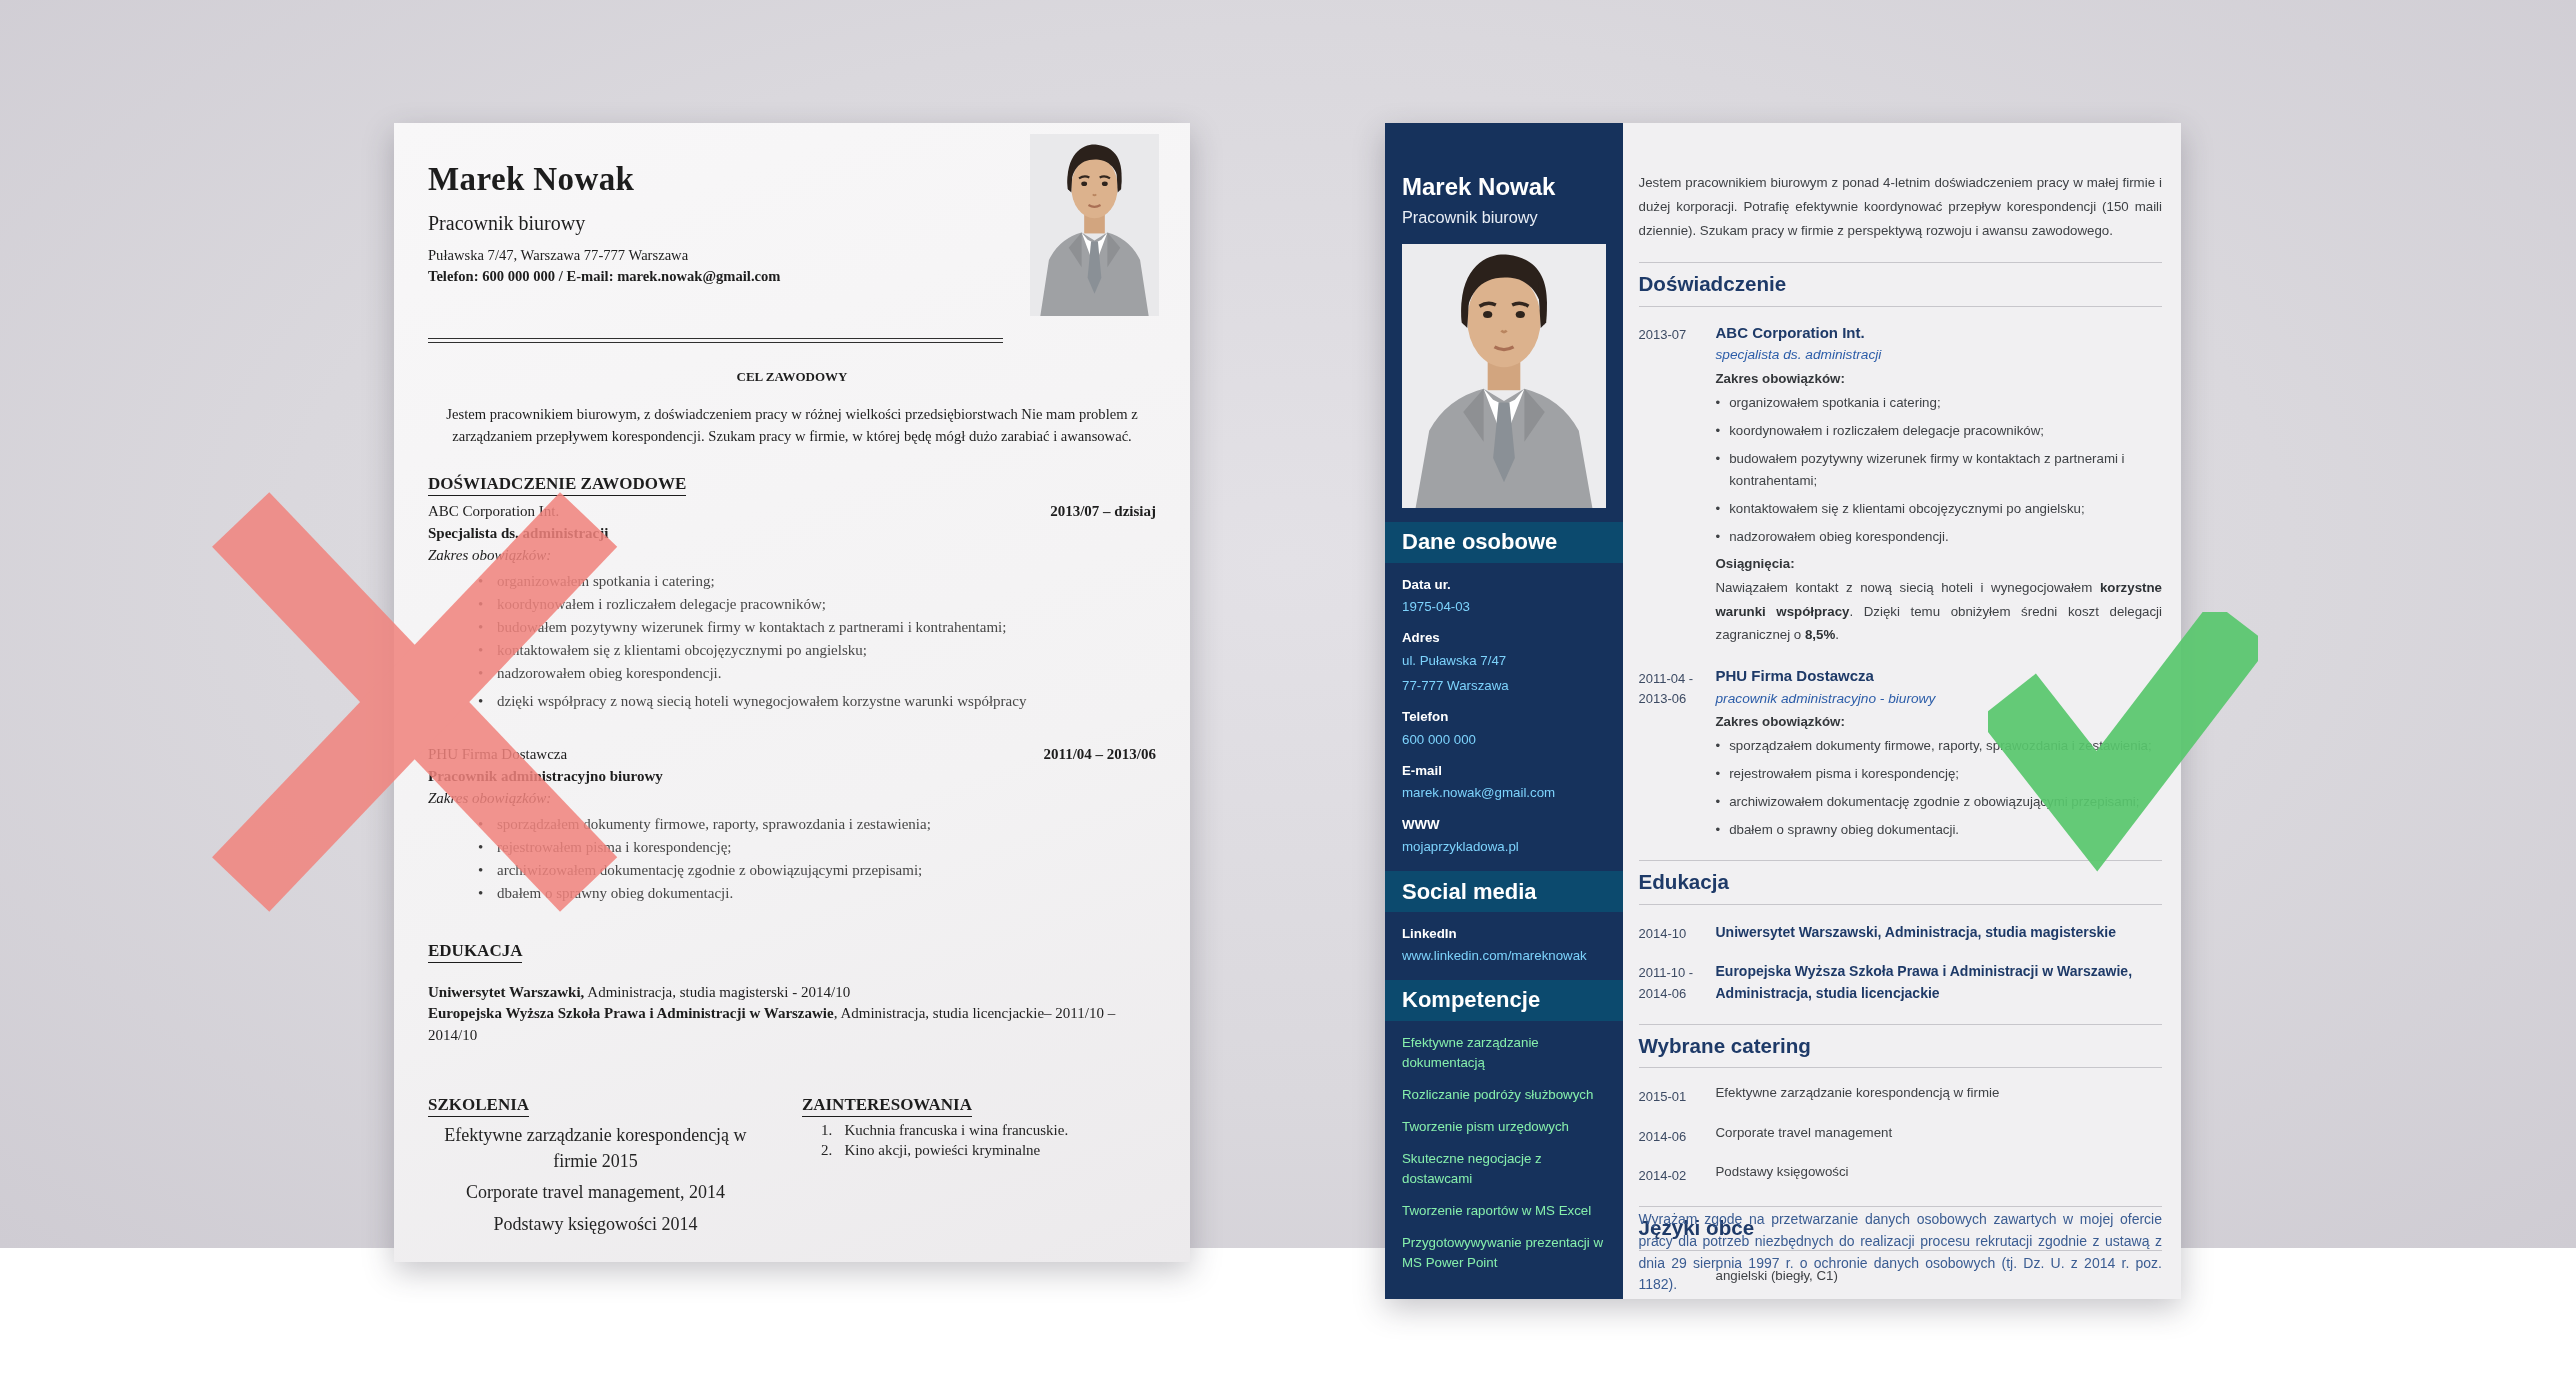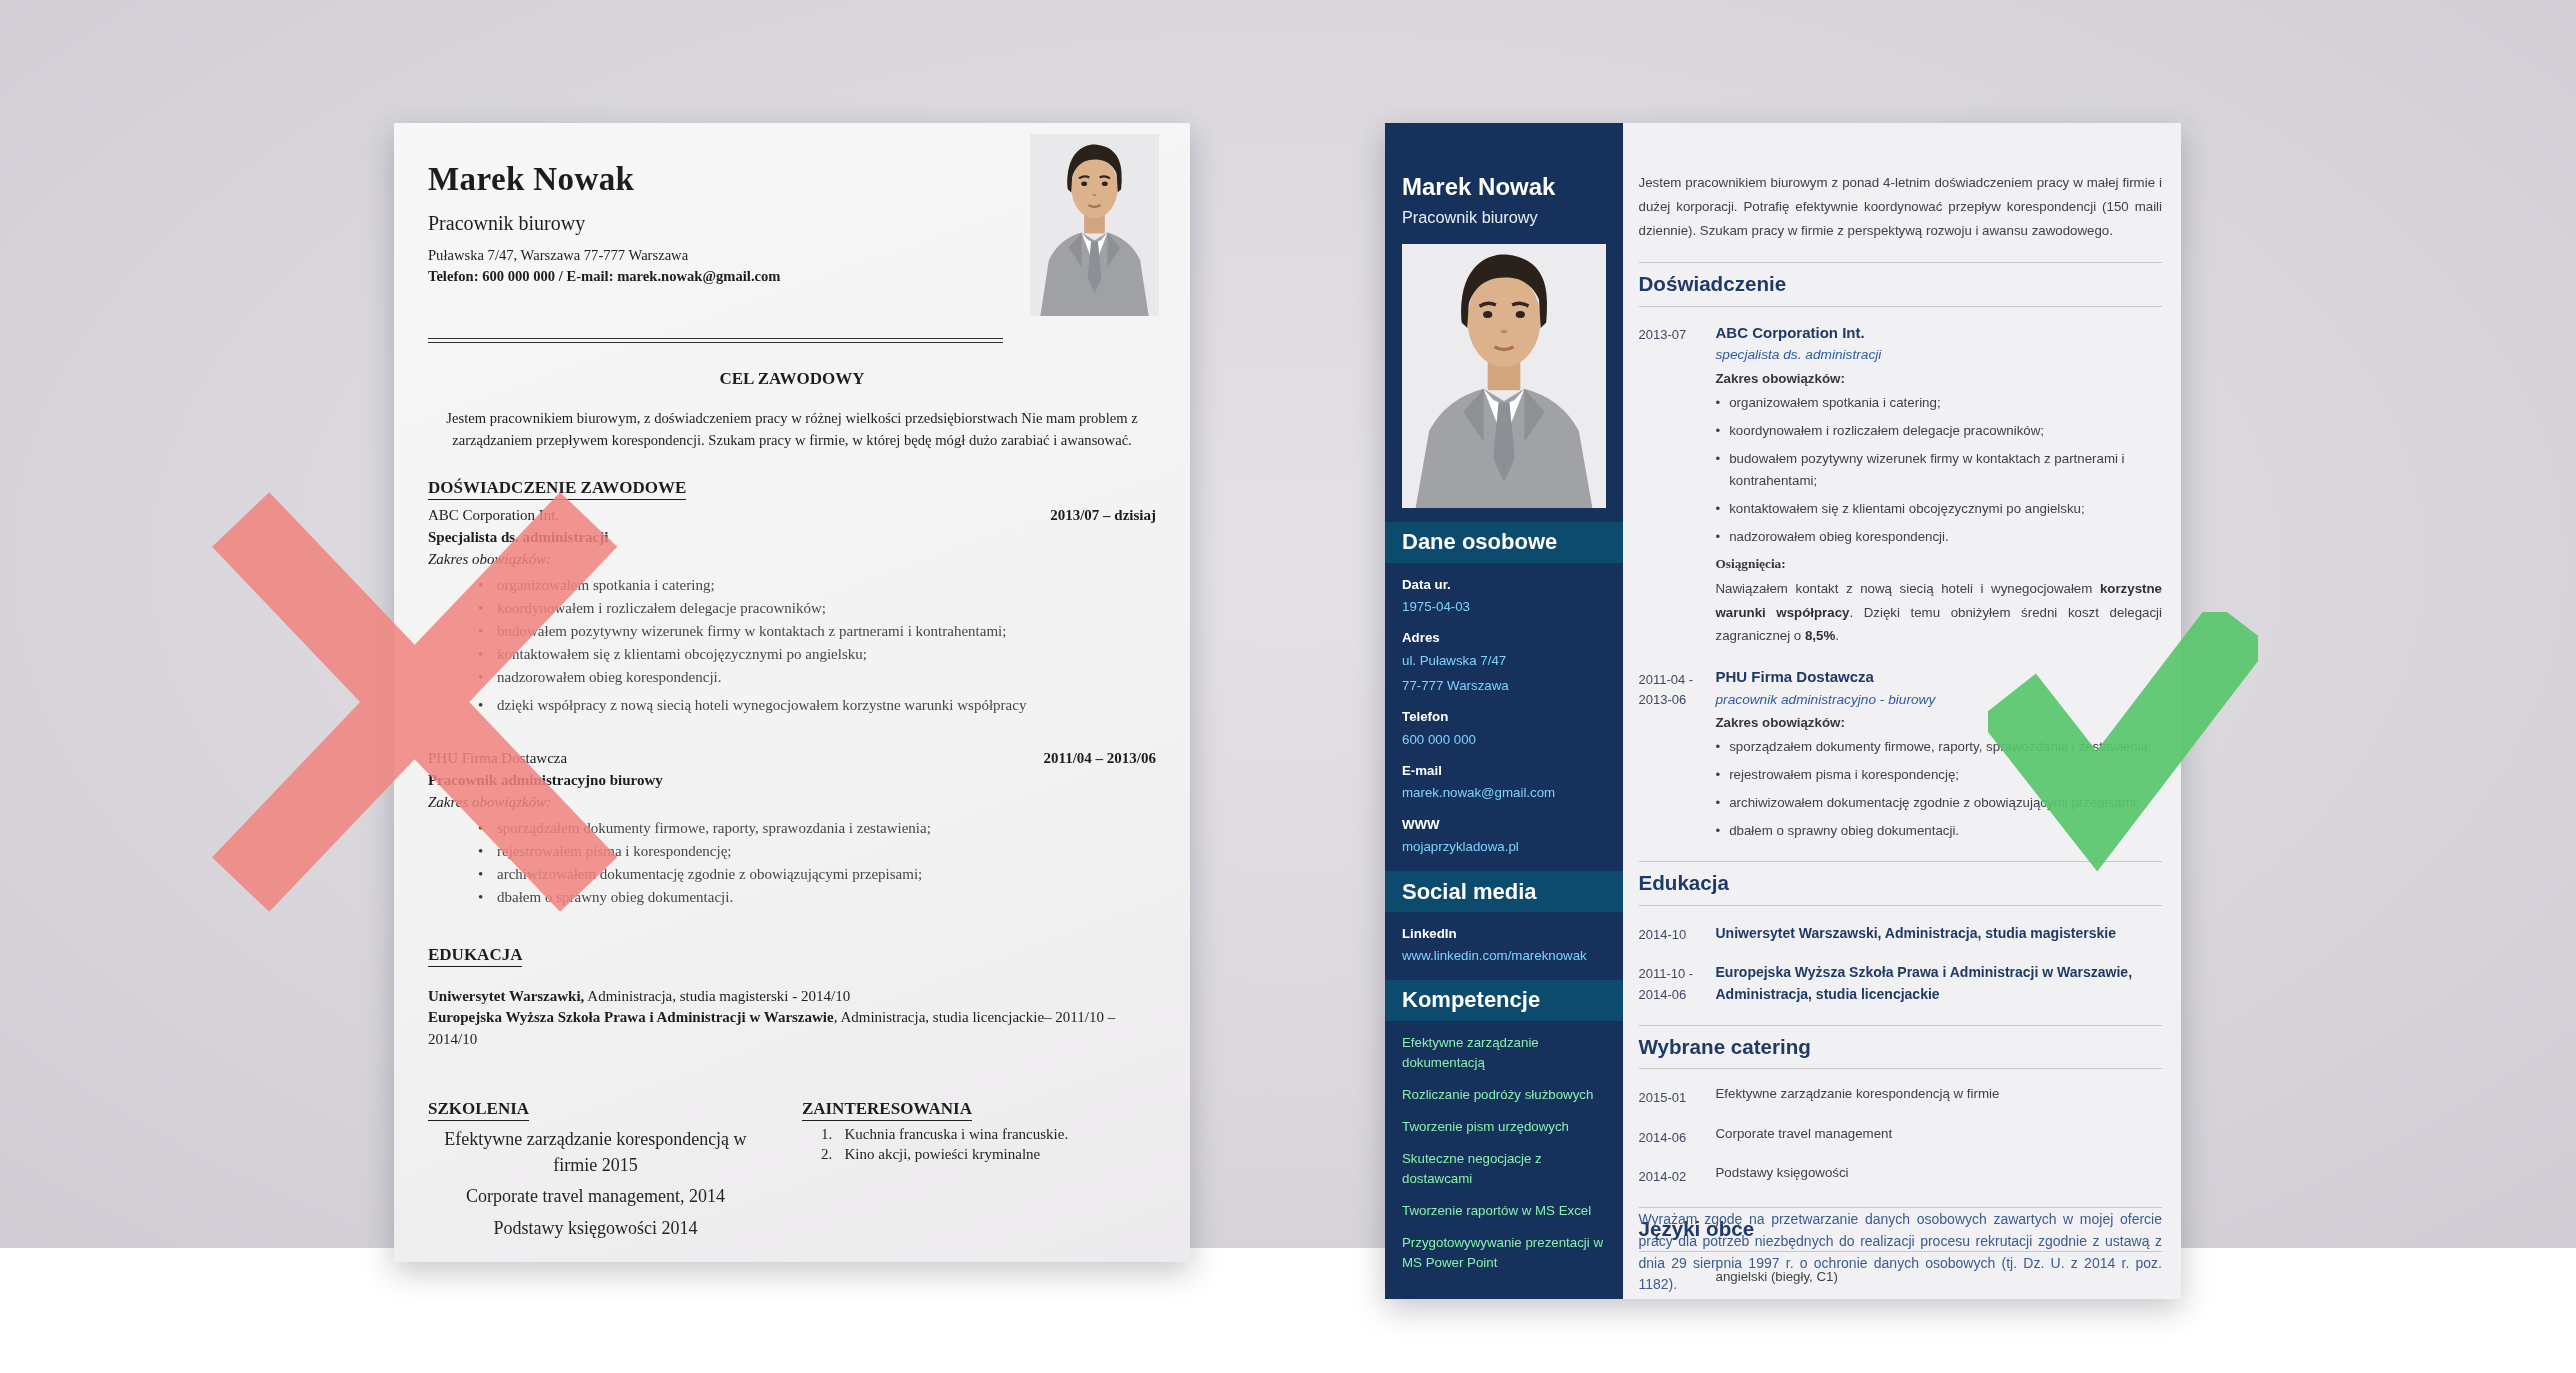--- a/index.html
+++ b/index.html
@@ -17,21 +17,21 @@
     font-family:"Liberation Serif","DejaVu Serif",serif; color:#1d1d1d;
     padding:38px 34px 0 34px; }
   .bad-header { display:flex; justify-content:space-between; }
   .bad-name { font-size:33px; font-weight:bold; letter-spacing:0.4px; }
   .bad-title { font-size:20px; margin-top:13.7px; }
   .bad-addr { font-size:14.6px; margin-top:12px; }
   .bad-contact { font-size:14.6px; font-weight:bold; margin-top:4.3px; }
   .photo-bad { width:129px; height:182px; margin-top:-27.5px; margin-right:-3.4px; flex:0 0 auto; }
   .double-rule { border-top:1.7px solid #2f2f2f; border-bottom:1.7px solid #2f2f2f; height:5.2px; }
   .rule-header { width:79%; margin-top:22px; }
-  .bad-center-head { text-align:center; font-size:17px; font-weight:bold; margin-top:26px; }
+  .bad-center-head { text-align:center; font-size:13px; font-weight:bold; margin-top:26px; }
   .bad-objective { font-size:14.6px; text-align:center; margin-top:18px; line-height:1.55; padding:0 8.6px; }
   .bad-h2 { font-size:17px; font-weight:bold; display:inline-block; border-bottom:1.7px solid #1d1d1d; padding-bottom:0.9px; }
   .sec-exp { margin-top:26px; }
   .job-row { display:flex; justify-content:space-between; font-size:15px; margin-top:6.9px; }
   .job-dates { font-weight:bold; }
   .job-pos { font-size:15px; font-weight:bold; margin-top:5.2px; }
   .job-zakres { font-size:15px; font-style:italic; margin-top:5.2px; }
   .bad-ul { list-style:none; margin-top:8.6px; }
   .bad-ul li { font-size:15px; color:#474747; padding-left:19px; position:relative; margin-left:50px; margin-top:6px; }
   .bad-ul li::before { content:"•"; position:absolute; left:0; top:0; color:#3a3a3a; }
@@ -65,21 +65,21 @@
     padding:9.4px 0; font-size:20.6px; font-weight:bold; color:#1e3a68; }
   .entry { display:flex; margin-top:17px; }
   .edate { width:77px; flex:0 0 auto; font-size:13px; color:#3c4a63; line-height:1.6; padding-top:1.7px; }
   .ebody { flex:1; }
   .gcompany { font-size:15px; font-weight:bold; color:#1e3a68; }
   .grole { font-size:13.7px; font-style:italic; color:#2b5ca8; margin-top:6.9px; }
   .gzakres { font-size:13.3px; font-weight:bold; color:#33363a; margin-top:8.6px; }
   .gul { list-style:none; margin-top:3.4px; }
   .gul li { font-size:13.3px; line-height:1.65; padding-left:13.7px; position:relative; margin-top:6px; }
   .gul li::before { content:"•"; position:absolute; left:0; top:0; }
-  .gach-label { font-size:13.3px; font-weight:bold; color:#33363a; margin-top:8.6px;font-family:Liberation Serif, serif; }
+  .gach-label { font-size:13.3px; font-weight:bold; color:#33363a; margin-top:8.6px; }
   .gach { font-size:13.3px; line-height:1.75; text-align:justify; margin-top:5.2px; }
   .gach .b { font-weight:bold; color:#2e3236; }
   .gedu { font-size:14px; font-weight:bold; color:#1e3a68; line-height:1.55; }
   .gplain { font-size:13.3px; color:#3f4246; }
   .gspace { margin-top:20.6px; }
   .gfooter { position:absolute; left:15.5px; right:19px; bottom:3px;
     font-size:14px; line-height:1.55; color:#3a5c92; text-align:justify; }
 
   
   .mark { position:absolute; z-index:5; }

